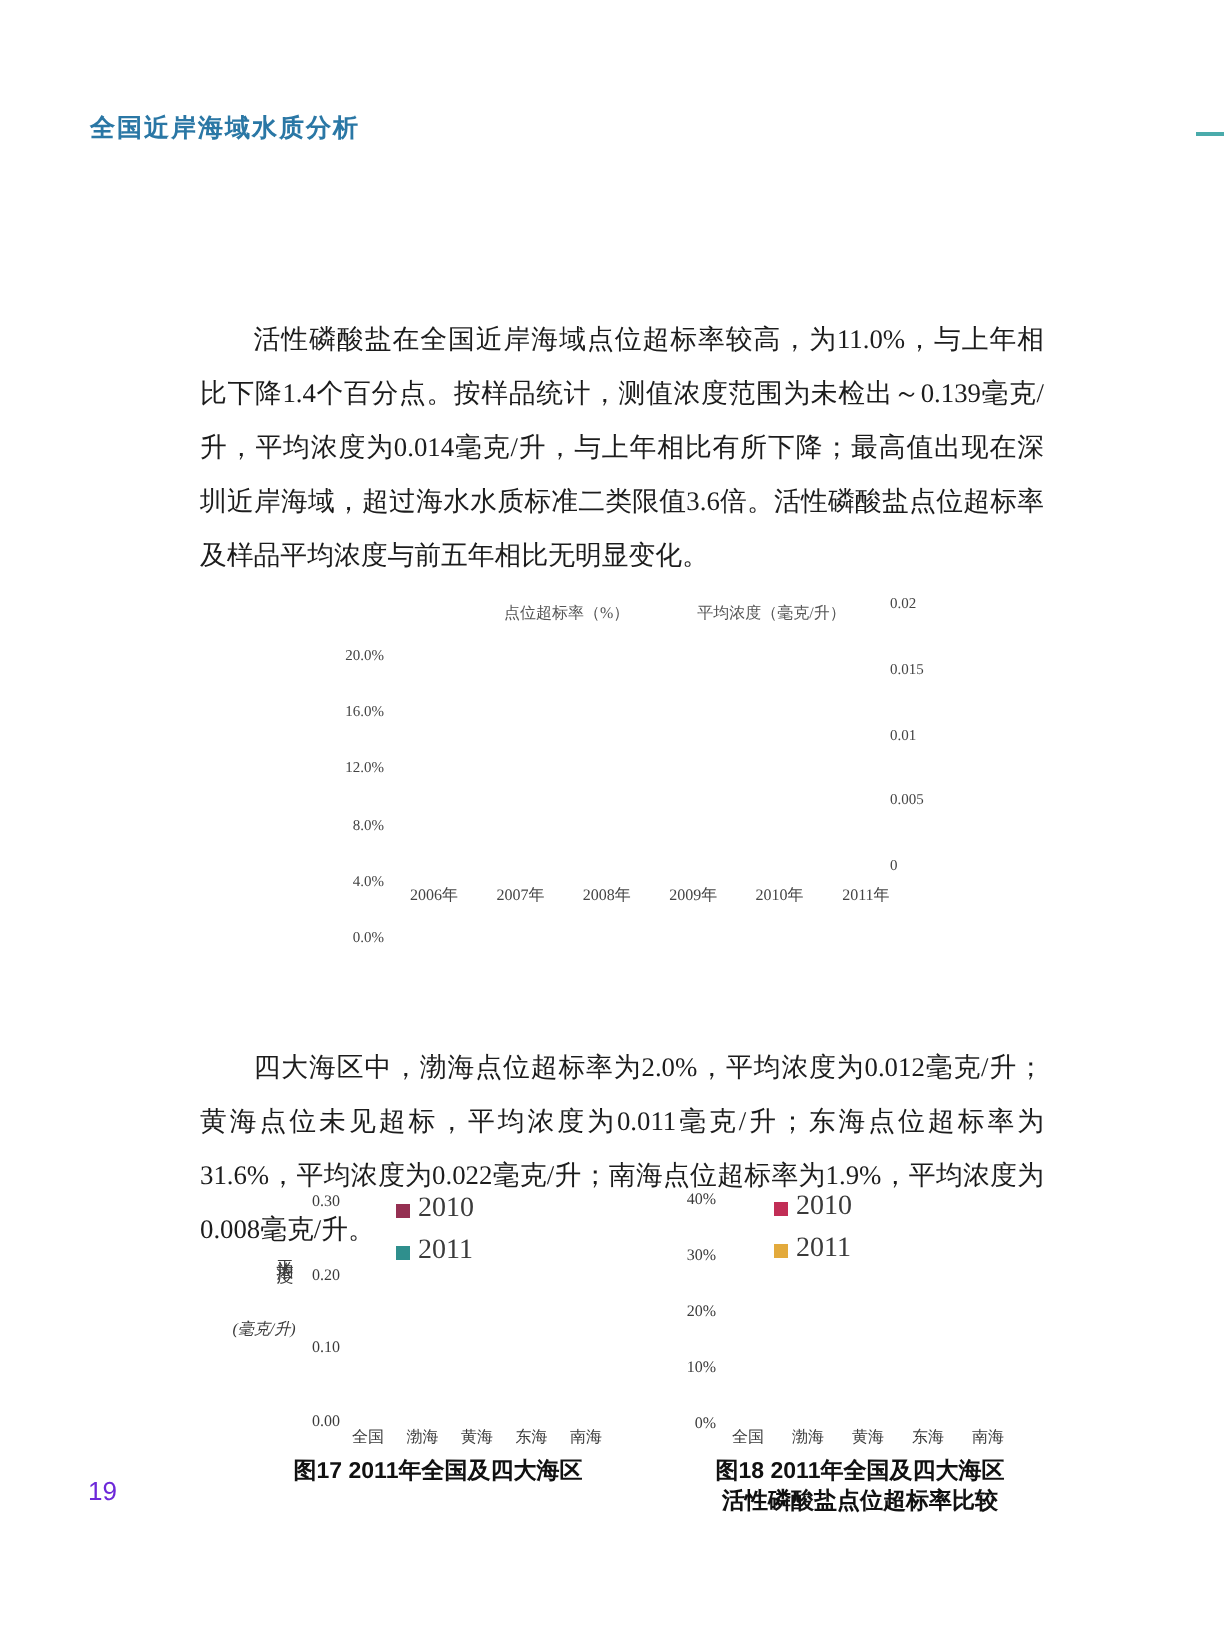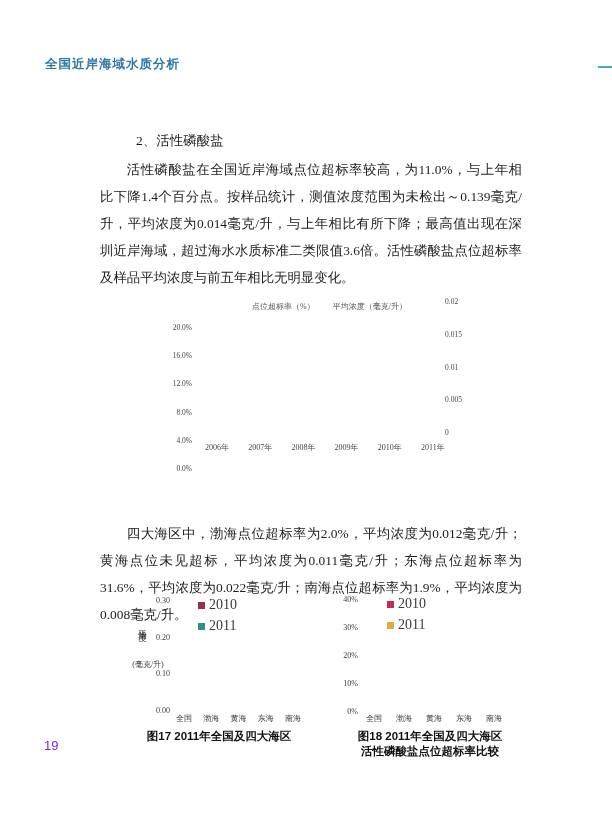--- a/index.html
+++ b/index.html
@@ -16,36 +16,36 @@
   
   .sec-heading{left:100px;top:132px;width:422px;font-size:13.5px;text-indent:36px;}
   .para{left:100px;width:422px;font-size:13.4px;line-height:27px;text-align:justify;text-indent:2em;color:#1c1c1c;}
   .para-1{top:156px;}
   .para-2{top:520px;}
 
   
   .f16{left:148px;top:293px;width:320px;height:165px;color:#444;}
   .f16-yleft{position:absolute;left:0;top:2px;width:44px;height:150px;display:flex;flex-direction:column;justify-content:space-between;font-size:7.5px;text-align:right;margin-top:28px;}
   .f16-yright{position:absolute;left:297px;top:4px;width:24px;height:140px;display:flex;flex-direction:column;justify-content:space-between;font-size:7.5px;text-align:left;}
-  .f16-legend{position:absolute;left:104px;top:8px;display:flex;gap:18px;font-size:8px;color:#555;}
+  .f16-legend{position:absolute;left:104px;top:8px;display:flex;gap:34px;font-size:8px;color:#555;}
   .f16-xaxis{position:absolute;left:52px;top:149px;width:250px;display:flex;justify-content:space-between;font-size:8px;}
   .f16-xaxis span{width:34px;text-align:center;}
 
   .fig-caption{font-family:"Liberation Sans","DejaVu Sans",sans-serif;font-weight:bold;color:#111;}
   .cap16{left:100px;top:456px;width:422px;text-align:center;font-size:12px;}
 
   
   .barchart{color:#3a3a3a;font-size:8px;}
   .f17{left:110px;top:593px;width:212px;height:140px;}
   .f18{left:335px;top:593px;width:208px;height:140px;}
   .yticks{position:absolute;display:flex;flex-direction:column;justify-content:space-between;text-align:right;}
   .f17-yticks{left:30px;top:3px;width:30px;height:119px;}
   .f18-yticks{left:0;top:2px;width:23px;height:121px;}
   .ylab-vert{position:absolute;left:27px;top:30px;writing-mode:vertical-rl;text-orientation:upright;font-size:8.5px;letter-spacing:1px;color:#3a3a3a;}
-  .ylab-unit{position:absolute;left:16px;top:66px;width:44px;font-size:8px;text-align:center;}
+  .ylab-unit{position:absolute;left:0;top:66px;width:44px;font-size:8px;text-align:center;font-style:italic;}
   .legend{position:absolute;display:flex;flex-direction:column;gap:5px;}
   .f17-legend{left:88px;top:4px;}
   .f18-legend{left:52px;top:3px;}
   .legend-row{display:flex;align-items:center;gap:4px;font-size:14px;}
   .swatch{width:7px;height:7px;display:inline-block;}
   .xlabels{position:absolute;display:flex;justify-content:space-between;top:120px;}
   .f17-xlabels{left:63px;width:131px;}
   .f18-xlabels{left:28px;width:142px;}
   .xlabels span{width:22px;text-align:center;}
 
@@ -55,21 +55,20 @@
   .page-num{left:44px;top:738px;font-family:"Liberation Sans","DejaVu Sans",sans-serif;font-size:13px;color:#6d28d9;}
 </style>
 </head>
 <body>
 
 <div class="page">
 
   <div class="abs hdr-title">全国近岸海域水质分析</div>
   <div class="abs hdr-dash"></div>
 
-  <div class="abs sec-heading">2、活性磷酸盐</div>
   <div class="abs para para-1">活性磷酸盐在全国近岸海域点位超标率较高，为11.0%，与上年相比下降1.4个百分点。按样品统计，测值浓度范围为未检出～0.139毫克/升，平均浓度为0.014毫克/升，与上年相比有所下降；最高值出现在深圳近岸海域，超过海水水质标准二类限值3.6倍。活性磷酸盐点位超标率及样品平均浓度与前五年相比无明显变化。</div>
 
   <div class="abs f16">
     <div class="f16-yleft">
       <span>20.0%</span>
       <span>16.0%</span>
       <span>12.0%</span>
       <span>8.0%</span>
       <span>4.0%</span>
       <span>0.0%</span>

